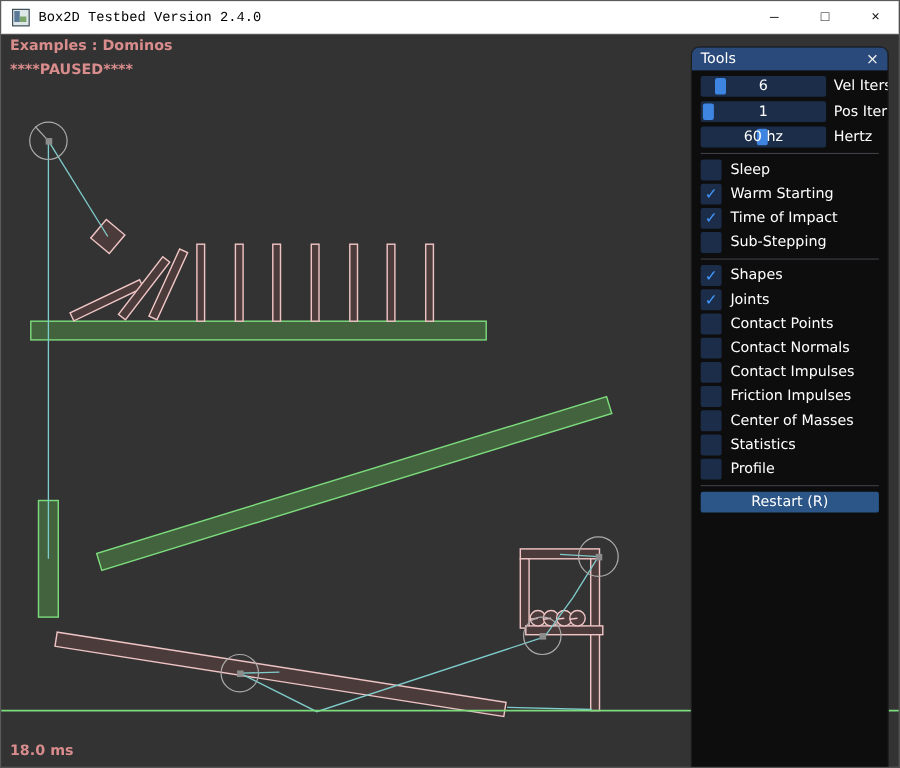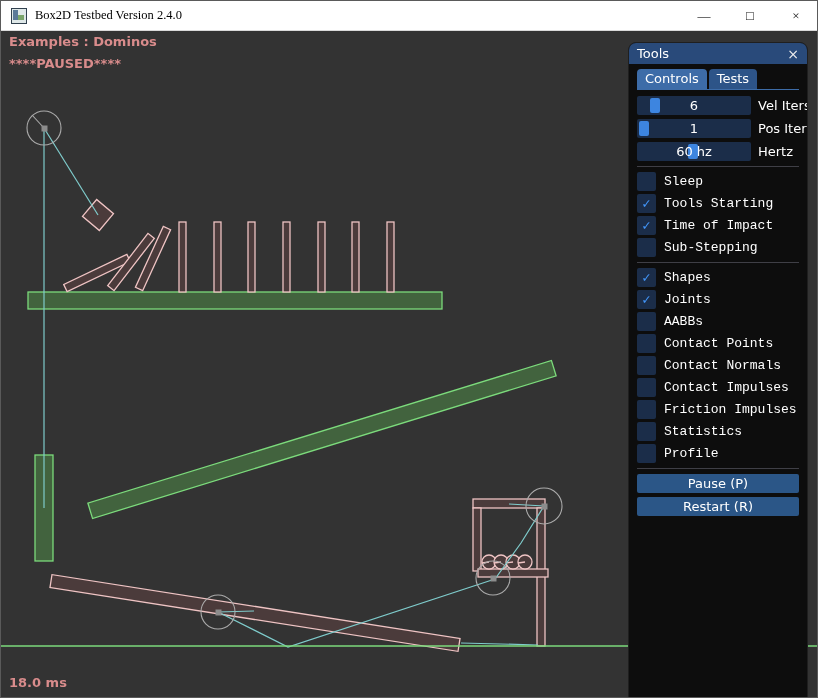--- a/index.html
+++ b/index.html
@@ -6,21 +6,21 @@
   body{
     width:818px;height:698px;overflow:hidden;position:relative;
     font-family:"DejaVu Sans", sans-serif;
     background:#333333;
     border:1px solid #5a5a5a;box-sizing:border-box;
   }
   
   .titlebar{
     position:absolute;left:0;top:0;width:818px;height:30px;
     background:#ffffff;color:#000;display:flex;align-items:center;
-    font-family:Liberation Serif, serif;font-size:12.5px;
+    font-family:Liberation Mono, monospace;font-size:12.5px;
     border-bottom:1px solid #d9d9d9;box-sizing:border-box;
   }
   .appicon{width:16px;height:16px;margin:0 8px 0 10px;position:relative;
     background:#dfe8e8;border:1px solid #31414f;box-sizing:border-box;}
   .appicon .l{position:absolute;left:1px;top:1px;width:5px;height:10px;background:#5b7a99;}
   .appicon .g{position:absolute;left:6px;top:6px;width:6px;height:5px;background:#7aa56b;}
   .wcontrols{margin-left:auto;display:flex;height:100%;}
   .wbtn{width:46px;height:100%;display:flex;align-items:center;justify-content:center;
     font-size:13px;color:#111;cursor:default;}
   
@@ -51,21 +51,21 @@
   .tab.active{background:var(--tab-active);}
   .slrow{display:flex;align-items:center;margin-bottom:4px;}
   .sltrack{position:relative;width:114px;height:19px;background:var(--frame-bg);
     border-radius:2px;flex:none;}
   .grab{position:absolute;top:2px;width:10px;height:15px;background:var(--accent-blue);
     border-radius:2px;}
   .slval{position:absolute;left:0;top:0;width:114px;height:19px;display:flex;
     align-items:center;justify-content:center;}
   .sllabel{margin-left:7px;white-space:nowrap;}
   .sep{height:1px;background:#3f3f46;margin:5px 0;}
-  .cbrow{display:flex;align-items:center;margin-bottom:3px;height:19px;font-family:Liberation Mono, monospace;}
+  .cbrow{display:flex;align-items:center;margin-bottom:3px;height:19px;}
   .cb{width:19px;height:19px;background:var(--frame-bg);border-radius:2px;flex:none;
     display:flex;align-items:center;justify-content:center;color:var(--check-blue);
     font-size:14px;font-weight:bold;}
   .cblabel{margin-left:8px;white-space:nowrap;}
   .btn{height:19px;background:var(--button-blue);border-radius:2px;margin-bottom:4px;
     display:flex;align-items:center;justify-content:center;}
 </style>
 </head>
 <body>
 
@@ -176,24 +176,20 @@
 <div class="overlay" id="ex-label">Examples : Dominos</div>
 <div class="overlay" id="paused-label">****PAUSED****</div>
 <div class="overlay" id="ms-label">18.0 ms</div>
 
 <div class="panel">
   <div class="ptitle">
     <span>Tools</span>
     <span class="pclose">×</span>
   </div>
   <div class="pbody">
-    <div class="tabbar">
-        <div class="tab active">Controls</div>
-        <div class="tab">Tests</div>
-      </div>
     <div>
         <div class="slrow">
           <div class="sltrack">
             <div class="grab" style="left: 13px;"></div>
             <span class="slval">6</span>
           </div>
           <span class="sllabel">Vel Iters</span>
         </div>
         <div class="slrow">
           <div class="sltrack">
@@ -211,67 +207,66 @@
         </div>
       </div>
     <div>
         <div class="sep"></div>
         <div class="cbrow">
           <span class="cb"></span>
           <span class="cblabel">Sleep</span>
         </div>
         <div class="cbrow">
           <span class="cb">✓</span>
-          <span class="cblabel">Tools Starting</span>
+          <span class="cblabel">Warm Starting</span>
         </div>
         <div class="cbrow">
           <span class="cb">✓</span>
           <span class="cblabel">Time of Impact</span>
         </div>
         <div class="cbrow">
           <span class="cb"></span>
           <span class="cblabel">Sub-Stepping</span>
         </div>
         <div class="sep"></div>
         <div class="cbrow">
           <span class="cb">✓</span>
           <span class="cblabel">Shapes</span>
         </div>
         <div class="cbrow">
           <span class="cb">✓</span>
           <span class="cblabel">Joints</span>
         </div>
         <div class="cbrow">
           <span class="cb"></span>
-          <span class="cblabel">AABBs</span>
-        </div>
-        <div class="cbrow">
-          <span class="cb"></span>
           <span class="cblabel">Contact Points</span>
         </div>
         <div class="cbrow">
           <span class="cb"></span>
           <span class="cblabel">Contact Normals</span>
         </div>
         <div class="cbrow">
           <span class="cb"></span>
           <span class="cblabel">Contact Impulses</span>
         </div>
         <div class="cbrow">
           <span class="cb"></span>
           <span class="cblabel">Friction Impulses</span>
+        </div>
+        <div class="cbrow">
+          <span class="cb"></span>
+          <span class="cblabel">Center of Masses</span>
         </div>
         <div class="cbrow">
           <span class="cb"></span>
           <span class="cblabel">Statistics</span>
         </div>
         <div class="cbrow">
           <span class="cb"></span>
           <span class="cblabel">Profile</span>
         </div>
         <div class="sep"></div>
       </div>
     <div>
-        <div class="btn">Pause (P)</div>
         <div class="btn">Restart (R)</div>
       </div>
   </div>
 </div>
 
 </body></html>

